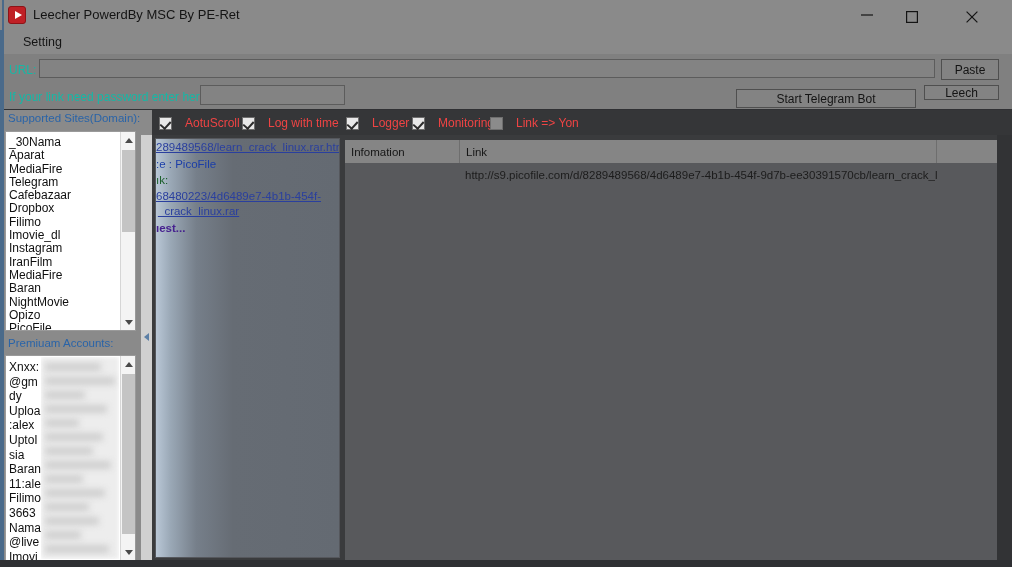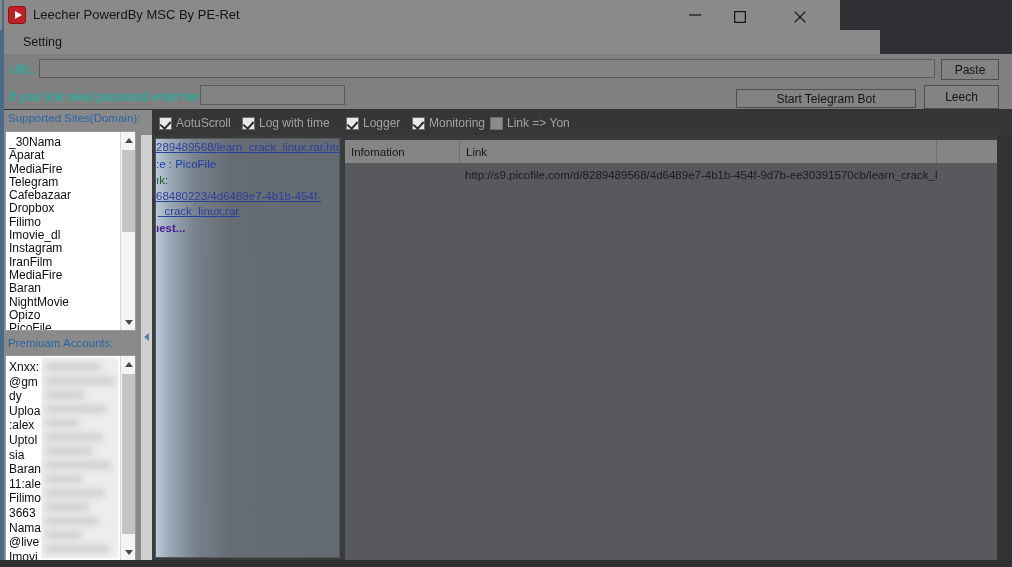--- a/index.html
+++ b/index.html
@@ -11,62 +11,62 @@
     background:#2f3033;
     -webkit-font-smoothing:antialiased;
   }
   .app{position:relative;width:1012px;height:567px;overflow:hidden;}
 
   
   .edge-strip{position:absolute;left:0;top:0;width:4px;height:567px;background:#4a6a8a;}
   .edge-strip2{position:absolute;left:0;top:0;width:2px;height:30px;background:#8a8a8a;}
 
   
-  .titlebar{position:absolute;left:0;top:0;width:840px;height:30px;background:#8a8a8a;}
+  .titlebar{position:absolute;left:0;top:0;width:1012px;height:30px;background:#8a8a8a;}
   .title-icon{position:absolute;left:8px;top:6px;width:18px;height:18px;
     background:#c02026;border-radius:3px;border:1px solid #8d1317;box-sizing:border-box;}
   .title-icon .tri{position:absolute;left:6px;top:4px;width:0;height:0;
     border-left:7px solid #ffffff;border-top:4.5px solid transparent;border-bottom:4.5px solid transparent;}
   .title-text{position:absolute;left:33px;top:7px;font-size:13px;color:#141414;white-space:nowrap;}
   .wbtn{position:absolute;top:0;width:46px;height:30px;cursor:default;}
   .wbtn svg{position:absolute;left:16px;top:11px;}
   .wbtn-min{right:122px;}
   .wbtn-max{right:76px;}
   .wbtn-close{right:16px;}
 
   
-  .menubar{position:absolute;left:4px;top:30px;width:876px;height:24px;background:#8a8a8a;}
+  .menubar{position:absolute;left:4px;top:30px;width:1008px;height:24px;background:#8a8a8a;}
   .menu-item{position:absolute;left:14px;top:4px;font-size:12.5px;color:#141414;padding:1px 5px;cursor:default;}
 
   
   .toolbar{position:absolute;left:4px;top:54px;width:1008px;height:55px;background:#808080;}
   .lbl{position:absolute;color:#14b8a6;font-size:12px;white-space:nowrap;}
   .lbl-url{left:9px;top:63px;}
   .lbl-pass{left:9px;top:90px;}
   .inp{position:absolute;background:#838383;border:1px solid #5c5c5c;box-sizing:border-box;
        font-family:"Liberation Sans",sans-serif;font-size:12px;color:#1a1a1a;padding:0 3px;outline:none;}
   .inp-url{left:39px;top:59px;width:896px;height:19px;}
   .inp-pass{left:200px;top:85px;width:145px;height:20px;}
   .btn{position:absolute;background:#838383;border:1px solid #4f4f4f;box-sizing:border-box;
        font-family:"Liberation Sans",sans-serif;font-size:12px;color:#141414;
        display:flex;align-items:center;justify-content:center;cursor:default;}
   .btn-paste{left:941px;top:59px;width:58px;height:21px;}
   .btn-telegram{left:736px;top:89px;width:180px;height:19px;}
-  .btn-leech{left:924px;top:85px;width:75px;height:24px;}
+  .btn-leech{left:924px;top:85px;width:75px;height:15px;}
 
   
   .optbar{position:absolute;left:152px;top:110px;width:860px;height:25px;background:#353638;}
   .optbar-left-edge{position:absolute;left:146px;top:110px;width:6px;height:25px;background:#8a8a8a;}
   .chk{position:absolute;top:115px;height:16px;display:flex;align-items:center;cursor:default;}
   .chk .box{width:13px;height:13px;border:1px solid #6e6e6e;box-sizing:border-box;
     background:#e8e8e8;position:relative;flex:0 0 auto;}
   .chk.off .box{background:#8b8b8b;border-color:#6e6e6e;}
   .chk .box .tick{position:absolute;left:2px;top:1px;width:5px;height:8px;
     border:solid #2c2c2c;border-width:0 2px 2px 0;transform:rotate(42deg);}
-  .chk .tx{margin-left:4px;color:#a3a3a3;font-size:12px;white-space:nowrap;}
+  .chk .tx{margin-left:13px;color:#ef4444;font-size:12px;white-space:nowrap;}
 
   
   .bodybg{position:absolute;left:4px;top:135px;width:1008px;height:432px;background:#3a3b3d;}
   .leftpane-bg2{position:absolute;left:0px;top:110px;width:146px;height:457px;background:#8a8a8a;}
 
   
   .side-label{position:absolute;left:8px;font-size:11.5px;color:#2a64a8;white-space:nowrap;}
   .side-label.sup{top:112px;}
   .side-label.prem{top:337px;}
 

